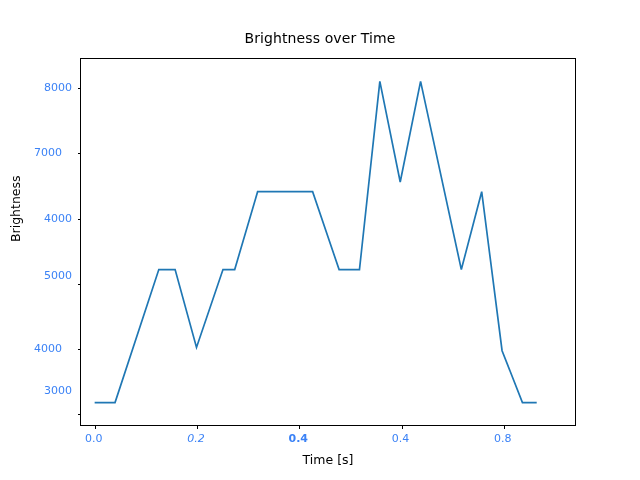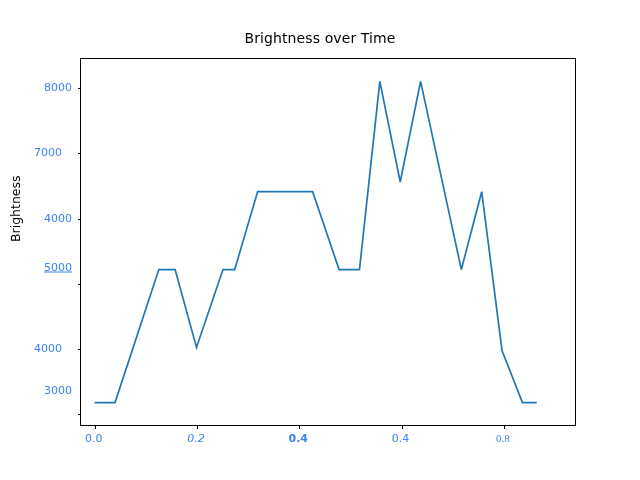--- a/index.html
+++ b/index.html
@@ -117,25 +117,26 @@
       <div class="tick-mark xtick-mark" style="left: 13.7039px;"></div>
       <div class="tick-mark xtick-mark" style="left: 115.972px;"></div>
       <div class="tick-mark xtick-mark" style="left: 218.24px;"></div>
       <div class="tick-mark xtick-mark" style="left: 320.508px;"></div>
       <div class="tick-mark xtick-mark" style="left: 422.776px;"></div>
     </div>
 
   <div id="ticks-layer">
       <div class="tick-label ytick-label" style="left: 22px; width: 50px; top: 390px;">3000</div>
       <div class="tick-label ytick-label" style="left: 12px; width: 50px; top: 348.028px;">4000</div>
-      <div class="tick-label ytick-label" style="left: 22px; width: 50px; top: 267px; text-decoration: underline;">5000</div>
+      <div class="tick-label ytick-label" style="left: 22px; width: 50px; top: 275px;">5000</div>
       <div class="tick-label ytick-label" style="left: 22px; width: 50px; top: 217.532px;">4000</div>
       <div class="tick-label ytick-label" style="left: 12px; width: 50px; top: 152.284px;">7000</div>
       <div class="tick-label ytick-label" style="left: 22px; width: 50px; top: 87.0355px;">8000</div>
       <div class="tick-label xtick-label" style="left: 93.7039px; top: 432px; text-align: center;">0.0</div>
       <div class="tick-label xtick-label" style="left: 195.972px; top: 432px; font-style: italic;">0.2</div>
       <div class="tick-label xtick-label" style="left: 298.24px; top: 432px; font-weight: bold;">0.4</div>
       <div class="tick-label xtick-label" style="left: 400.508px; top: 432px;">0.4</div>
-      <div class="tick-label xtick-label" style="left: 502.776px; top: 432px; font-family: Liberation Serif, serif;">0.8</div>
+      <div class="tick-label xtick-label" style="left: 502.776px; top: 432px;">0.8</div>
     </div>
 
+  <div id="xlabel">Time [s]</div>
 
 </div>
 
 </body></html>

